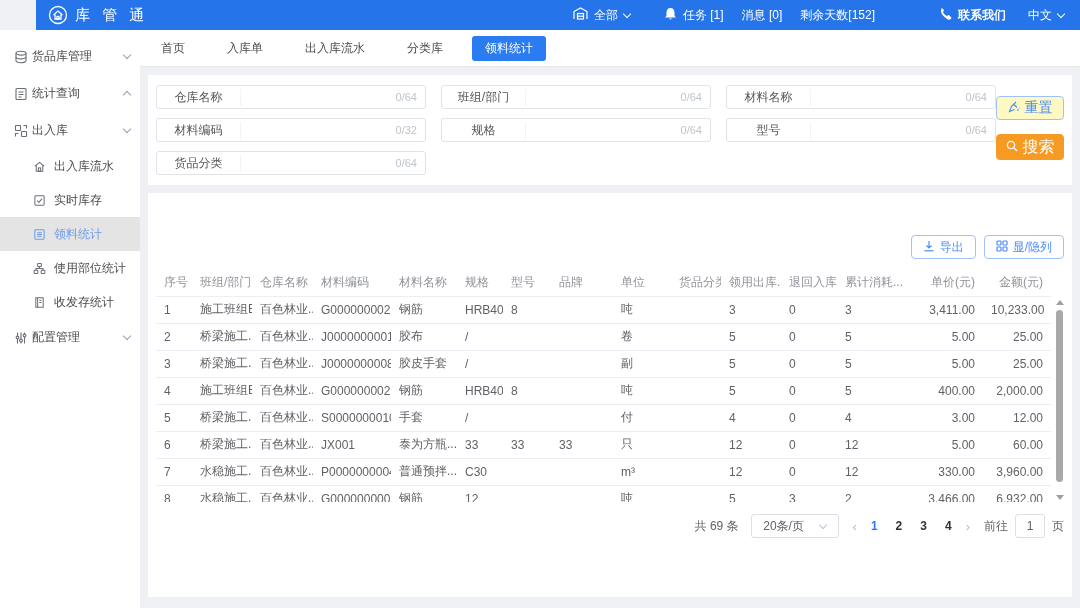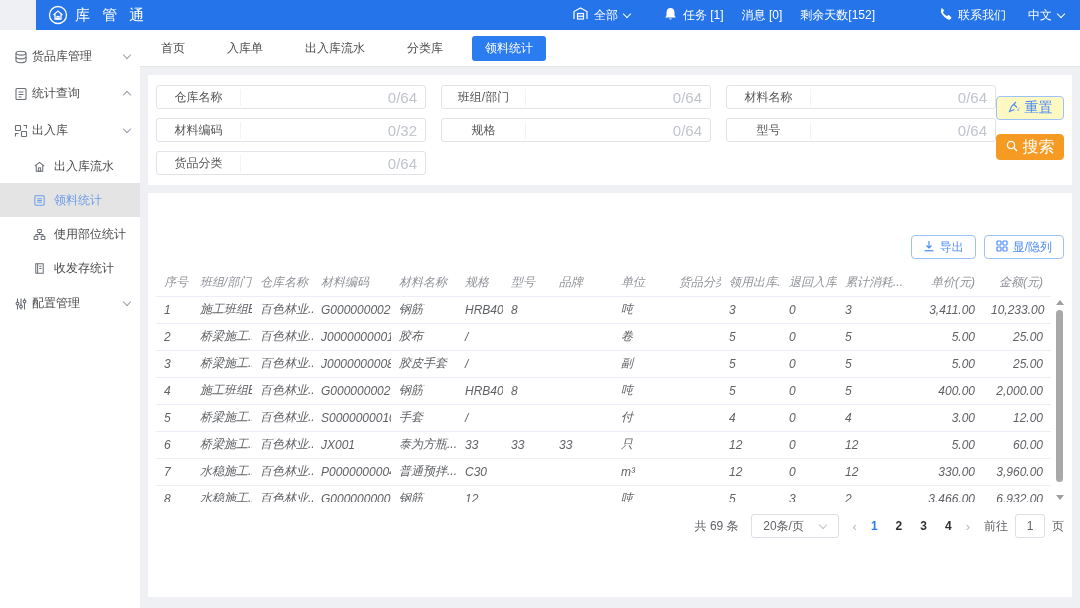--- a/index.html
+++ b/index.html
@@ -31,31 +31,31 @@
   .content { position:absolute; left:140px; top:30px; right:0; bottom:0; display:flex; flex-direction:column; background:#eef0f3; }
   .tabbar { background:#fff; height:37px; border-bottom:1px solid #e6e6e6; display:flex; align-items:center; padding-left:8px; gap:16px; flex:0 0 auto; }
   .tab { padding:4px 13px; color:#4a4a4a; cursor:pointer; border-radius:3px; }
   .tab.active { background:#2b7cf0; color:#fff; }
 
   
   .search-panel { background:#fff; margin:8px 8px 0 8px; padding:10px 8px 10px 8px; display:flex; flex:0 0 auto; }
   .fields { display:grid; grid-template-columns:repeat(3,270px); column-gap:15px; row-gap:9px; }
   .field { width:270px; height:24px; border:1px solid #e0e3e8; border-radius:3px; display:flex; align-items:center; background:#fff; }
   .field .flabel { width:84px; text-align:center; color:#555; flex:0 0 84px; border-right:1px solid #f2f3f5; }
-  .field .fcounter { margin-left:auto; padding-right:8px; color:#c0c4cc; font-size:15px; }
+  .field .fcounter { margin-left:auto; padding-right:8px; color:#c0c4cc; font-size:11px; }
   .form-buttons { margin-left:auto; display:flex; flex-direction:column; gap:14px; padding-top:11px; padding-right:3px; }
   .btn-reset { width:68px; height:24px; background:#fef9c3; border:1px solid #9ec2f7; color:#4c8bf5; border-radius:4px; display:flex; align-items:center; justify-content:center; gap:5px; cursor:pointer; font-size:14px; }
   .btn-search { width:68px; height:26px; background:#f59a23; border:1px solid #f59a23; color:#fff; border-radius:4px; display:flex; align-items:center; justify-content:center; gap:5px; cursor:pointer; font-size:16px; }
 
   
   .table-panel { background:#fff; margin:8px 8px 11px 8px; flex:1; padding:6px 8px; display:flex; flex-direction:column; }
   .toolbar { display:flex; justify-content:flex-end; gap:8px; padding:2px 0 10px 0;margin-top:34px; }
   .btn-outline { height:24px; padding:0 11px; background:#fff; border:1px solid #9ec2f7; color:#4c8bf5; border-radius:4px; display:flex; align-items:center; gap:5px; cursor:pointer; font-size:12px; }
   .table-wrap { position:relative; height:233px; overflow:hidden; flex:0 0 auto; }
-  table { width:calc(100% - 14px); border-collapse:collapse; table-layout:fixed; font-size:12px;font-style:italic; }
+  table { width:calc(100% - 14px); border-collapse:collapse; table-layout:fixed; font-size:12px; }
   th { color:#909399; font-weight:normal; text-align:left; padding:0 8px; height:27px; border-bottom:1px solid #ebeef5; white-space:nowrap; overflow:hidden; }
   td { color:#606266; text-align:left; padding:0 8px; height:27px; border-bottom:1px solid #ebeef5; white-space:nowrap; overflow:hidden; }
   th.num, td.num { text-align:right; }
   .vscroll { position:absolute; right:0; top:29px; bottom:0; width:10px; }
   .vscroll .arr-up { position:absolute; top:2px; left:2px; width:0; height:0; border-left:4px solid transparent; border-right:4px solid transparent; border-bottom:5px solid #9aa0a8; }
   .vscroll .arr-dn { position:absolute; bottom:2px; left:2px; width:0; height:0; border-left:4px solid transparent; border-right:4px solid transparent; border-top:5px solid #9aa0a8; }
   .vscroll .thumb { position:absolute; top:12px; left:2px; width:7px; height:172px; background:#a8a8a8; border-radius:4px; }
 
   
   .pagination { display:flex; justify-content:flex-end; align-items:center; gap:12px; padding-top:12px; color:#606266; }
@@ -102,21 +102,21 @@
         </svg>
       </span>
       <span>任务 [1]</span>
     </div>
     <div class="tb-item" style="margin-right:18px;">
       <span>消息 [0]</span>
     </div>
     <div class="tb-item" style="margin-right:64px;">
       <span>剩余天数[152]</span>
     </div>
-    <div class="tb-item" style="margin-right:22px;">
+    <div class="tb-item" style="margin-right:22px;font-weight:bold;">
       <span>
         <svg width="13" height="13" viewBox="0 0 13 13" fill="#fff">
           <path d="M2.7 0.8 L4.8 2.9 C5.1 3.2 5.1 3.7 4.8 4 L3.9 4.9 C4.5 6.3 6.7 8.5 8.1 9.1 L9 8.2 C9.3 7.9 9.8 7.9 10.1 8.2 L12.2 10.3 C12.5 10.6 12.5 11.1 12.2 11.4 L11 12.4 C10.2 13 8.1 12.6 5.2 9.8 C2.3 7 1.7 4.6 2 3.5 Z"></path>
         </svg>
       </span>
       <span>联系我们</span>
     </div>
     <div class="tb-item" style="margin-right:18px;">
       <span>中文</span>
       <span class="chev"></span>
@@ -164,20 +164,29 @@
     <span class="chev"></span>
   </div>
   <div class="side-sub">
     <span class="icon14">
       <svg width="13" height="13" viewBox="0 0 14 14" fill="none" stroke-width="1.1">
         <path d="M2 6.5 L7 2.5 L12 6.5 M3.5 5.8 V12 H10.5 V5.8"></path>
           <rect x="5.8" y="8.5" width="2.4" height="3.5"></rect>
       </svg>
     </span>
     <span>出入库流水</span>
+  </div>
+  <div class="side-sub">
+    <span class="icon14">
+      <svg width="13" height="13" viewBox="0 0 14 14" fill="none" stroke-width="1.1">
+        <rect x="2" y="2" width="10" height="10" rx="1"></rect>
+          <path d="M4.5 7 L6.3 9 L9.8 5"></path>
+      </svg>
+    </span>
+    <span>实时库存</span>
   </div>
   <div class="side-sub active">
     <span class="icon14">
       <svg width="13" height="13" viewBox="0 0 14 14" fill="none" stroke-width="1.1">
         <rect x="2" y="2" width="10" height="10" rx="1"></rect>
           <path d="M4.5 5 H9.5 M4.5 7 H9.5 M4.5 9 H9.5"></path>
       </svg>
     </span>
     <span>领料统计</span>
   </div>

